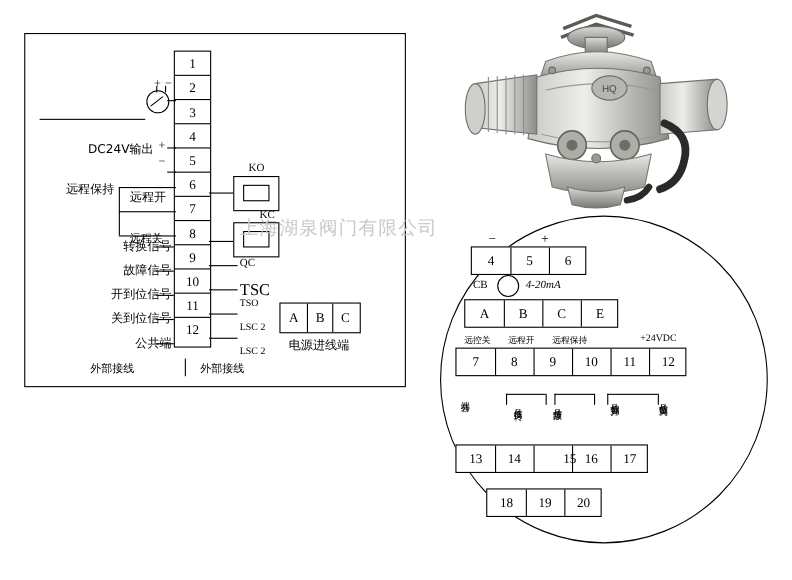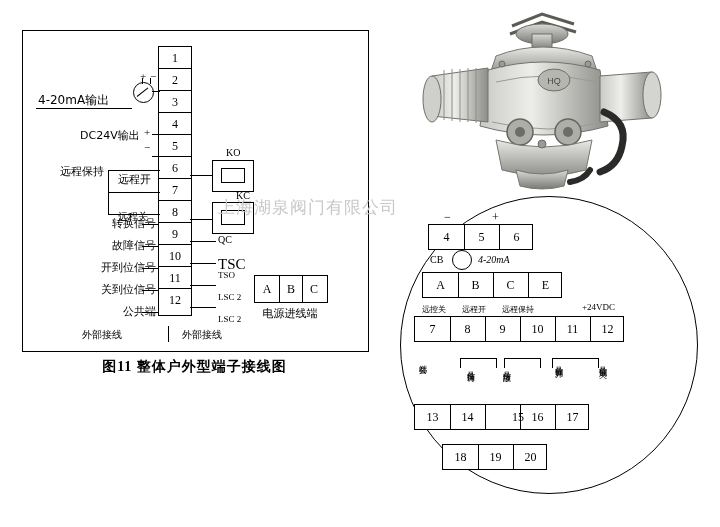--- a/index.html
+++ b/index.html
@@ -126,21 +126,20 @@
     </div>
 
     <div class="llabel" style="left:118px;top:40px;font-size:11px;">+</div>
     <div class="llabel" style="left:128px;top:40px;font-size:11px;">−</div>
 
     <div id="meter"></div>
     <div class="hline" style="left:130px;top:61px;width:8px;"></div>
     <div class="vline" style="left:120px;top:48px;height:6px;"></div>
     <div class="vline" style="left:128px;top:48px;height:6px;"></div>
 
-    <div class="llabel cn" style="left:16px;top:62px;width:90px;text-align:left;font-size:12px;">4-20mA输出</div>
     <div class="hline" style="left:14px;top:78px;width:96px;"></div>
 
     <div class="llabel cn" style="left:58px;top:98px;width:80px;text-align:left;font-size:11px;">DC24V输出</div>
     <div class="llabel" style="left:122px;top:96px;">+</div>
     <div class="llabel" style="left:122px;top:111px;">−</div>
     <div class="hline" style="left:130px;top:104px;width:8px;"></div>
     <div class="hline" style="left:130px;top:126px;width:8px;"></div>
 
     <div class="llabel cn" style="left:16px;top:134px;width:66px;font-size:11px;">远程保持</div>
     <div class="hline" style="left:86px;top:140px;width:52px;"></div>
@@ -191,21 +190,20 @@
 
     <div id="abc-box">
       <div class="abc-cell" style="left:0px;">A</div>
       <div class="abc-div" style="left:24px;"></div>
       <div class="abc-cell" style="left:24px;">B</div>
       <div class="abc-div" style="left:47px;"></div>
       <div class="abc-cell" style="left:47px;">C</div>
     </div>
     <div id="abc-cap">电源进线端</div>
 
-    <div class="cap">图11  整体户外型端子接线图</div>
   </div>
 
   <div id="watermark">上海湖泉阀门有限公司</div>
 
   <div id="actuator">
     <svg width="300" height="190" viewBox="0 0 300 190">
       <defs>
         <linearGradient id="g1" x1="0" y1="0" x2="0" y2="1">
           <stop offset="0%" stop-color="#e8e8e6"></stop>
           <stop offset="45%" stop-color="#bfbfbc"></stop>

